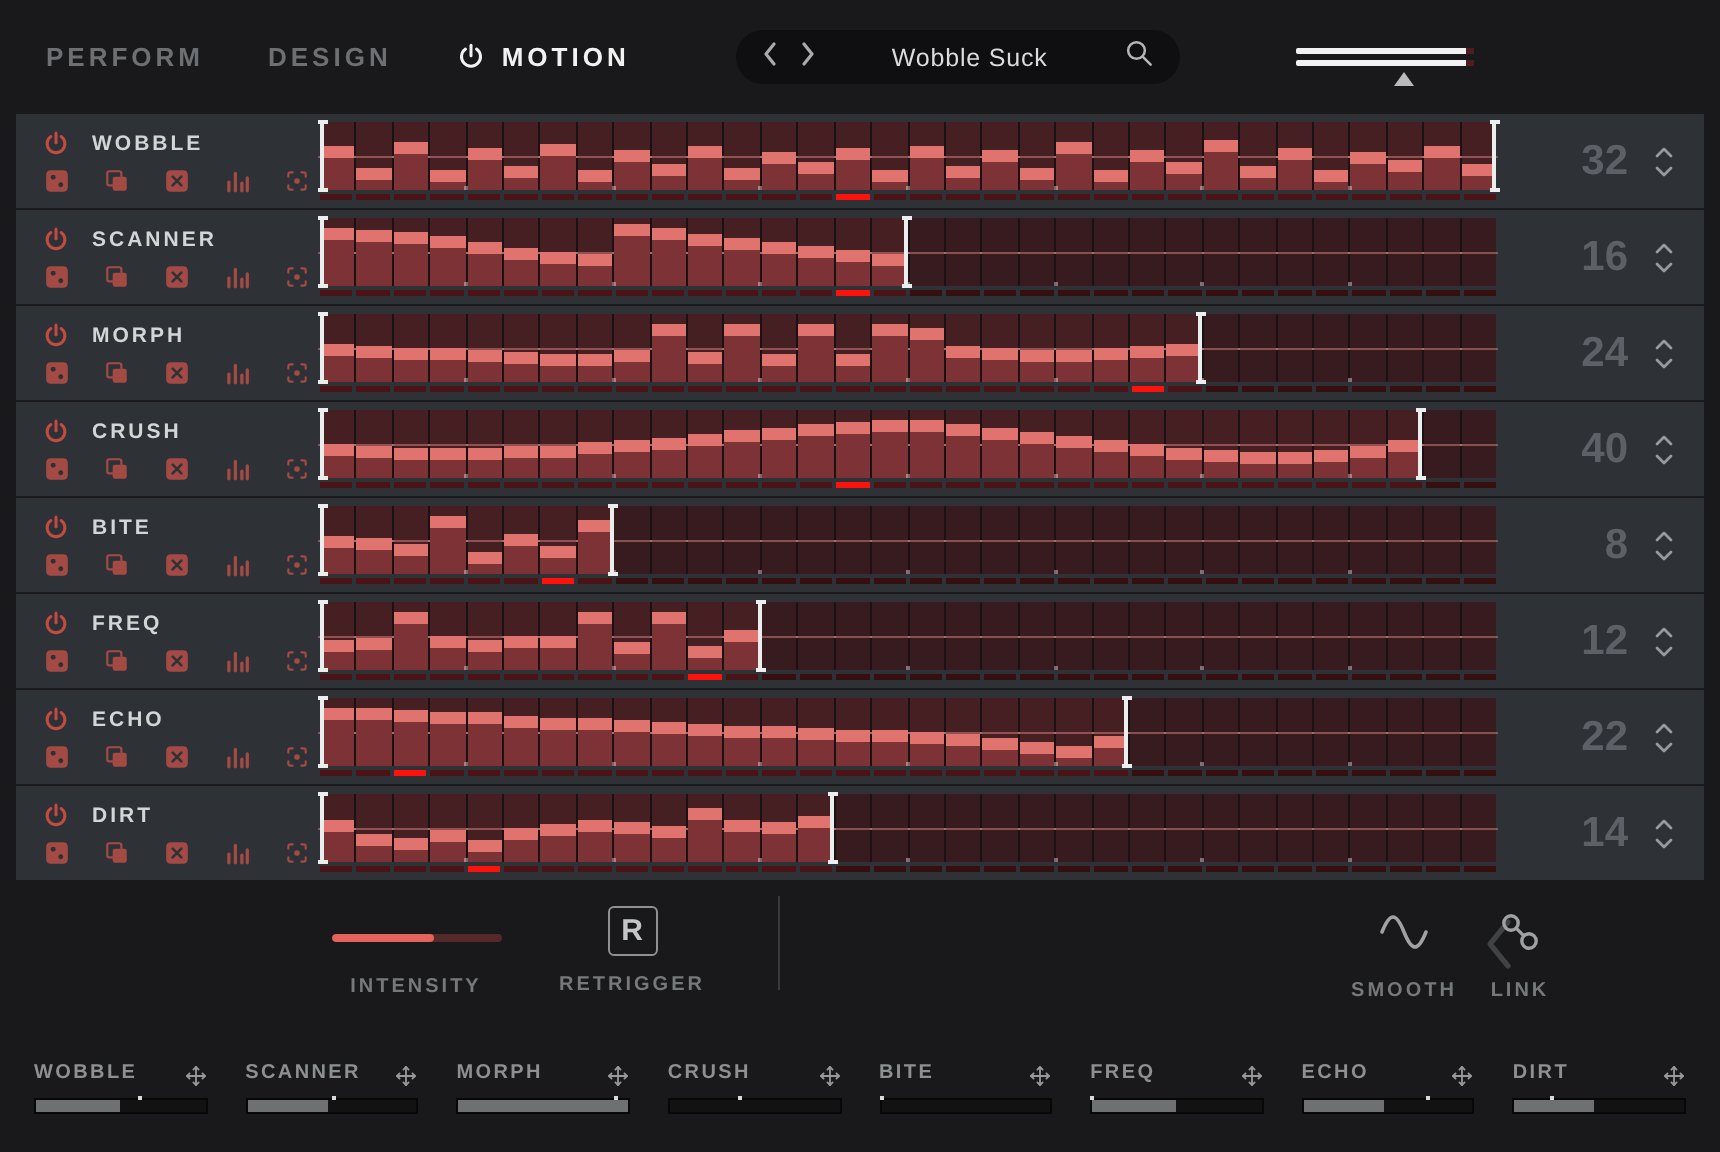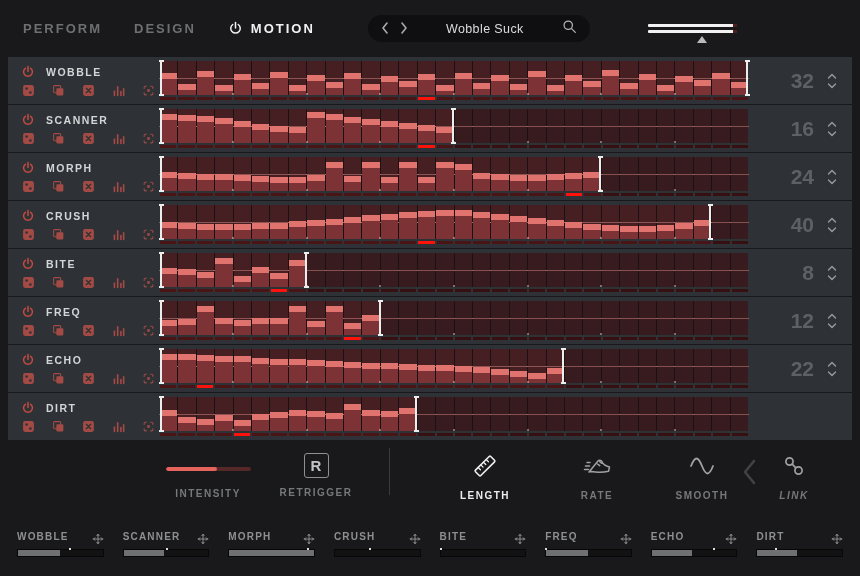--- a/index.html
+++ b/index.html
@@ -66,21 +66,21 @@
   .tgroup.active .tlabel{color:#eceded;}
   .g-int{left:163px; top:20px; width:90px;}
   .itrack{width:85px; height:4px; margin:6px auto 0; border-radius:2px; background:#55282a; position:relative; overflow:hidden;}
   .ifill{height:100%; background:var(--accent); border-radius:2px;}
   .g-int .tlabel{margin-top:17px;}
   .g-ret{left:276px; top:12px; width:80px;}
   .rbox{width:25px; height:25px; border:1.5px solid #8f9092; border-radius:3px; margin:0 auto; font-size:15px; font-weight:bold; color:#c4c5c7; line-height:23px;}
   .tdivider{position:absolute; left:389px; top:7px; width:1px; height:47px; background:#393a3c;}
   .g-mode{top:10px; width:80px;}
   .g-mode .micon{height:30px; display:flex; align-items:center; justify-content:center;}
-  .g-len{left:445px;} .g-rate{left:557px;} .g-smooth{left:662px;} .g-link{left:754px;font-style:italic;}
+  .g-len{left:445px;} .g-rate{left:557px;} .g-smooth{left:662px;} .g-link{left:720px;}
   .collapse{position:absolute; left:738px; top:16px; width:22px; height:30px; color:#414246;}
 
   
   .fstrip{display:grid; grid-template-columns:repeat(8,1fr); gap:19px; padding:0 17px; margin-top:10px;}
   .fhead{display:flex; justify-content:space-between; align-items:center; height:15px;}
   .flabel{font-size:10px; font-weight:bold; letter-spacing:1.2px; color:#8d8f92;}
   .fmove{width:12px; height:12px; color:#99999b;}
   .ftrack{margin-top:5px; height:8px; background:#121213; border:1px solid #070708; position:relative;}
   .ffill{height:100%; background:#6e7072;}
   .fdot{position:absolute; top:-2px; width:2px; height:2px; background:#dadada;}
@@ -1487,60 +1487,48 @@
           <div class="seg dim"></div>
           <div class="seg dim"></div>
           <div class="seg dim"></div>
           <div class="seg dim"></div>
           <div class="seg dim"></div>
           <div class="seg dim"></div>
           <div class="seg dim"></div>
           <div class="seg dim"></div>
         </div>
     </div>
+    <div class="lane-right">
+      <span class="count">14</span>
+      <span class="stepper">
+        <svg viewBox="0 0 10 18" width="10" height="18" fill="none" stroke="currentColor" stroke-width="1.4">
+            <path d="M1.5 6 L5 2.5 L8.5 6"></path>
+            <path d="M1.5 12 L5 15.5 L8.5 12"></path>
+          </svg>
+      </span>
+    </div>
   </section>
   </main>
 
 <div class="toolbar">
   <div class="tgroup g-int">
     <div class="itrack">
         <div class="ifill" id="ifill" style="width: 60%;"></div>
       </div>
     <div class="tlabel">INTENSITY</div>
   </div>
 
   <div class="tgroup g-ret">
     <div class="rbox">R</div>
     <div class="tlabel">RETRIGGER</div>
   </div>
 
   <div class="tdivider"></div>
 
-  <div class="tgroup g-mode g-len active">
-    <div class="micon">
-      <svg viewBox="0 0 26 26" width="28" height="28" fill="none" stroke="#eceded" stroke-width="1.5">
-          <g transform="rotate(-45 13 13)">
-            <rect x="3" y="9.5" width="20" height="7" rx="1"></rect>
-            <path d="M7.5 9.5 v3 M11 9.5 v3 M14.5 9.5 v3 M18 9.5 v3" stroke-width="1.2"></path>
-          </g>
-        </svg>
-    </div>
-    <div class="tlabel">LENGTH</div>
-  </div>
-
-  <div class="tgroup g-mode g-rate">
-    <div class="micon">
-      <svg viewBox="0 0 30 26" width="30" height="26" fill="none" stroke="#9fa1a4" stroke-width="1.5">
-          <path d="M7 19 L16 8 c1-1.2 3-1 3.8.4 l1 1.8 c.9 1.5 2.6 2.4 4.4 3 l2.3.8 -.9 4.2 c-4.8 1.1-13 1.1-17.6.4 z"></path>
-          <path d="M15.5 11 l2.2 1.6 M17.7 8.7 l2.2 1.6"></path>
-          <path d="M3.5 13 h4 M2.5 16.5 h4 M5 9.5 h3"></path>
-        </svg>
-    </div>
-    <div class="tlabel">RATE</div>
-  </div>
+
 
   <div class="tgroup g-mode g-smooth">
     <div class="micon">
       <svg viewBox="0 0 30 24" width="30" height="24" fill="none" stroke="#9fa1a4" stroke-width="1.8">
           <path d="M4 12 C8 2 11 2 15 12 C19 22 22 22 26 12"></path>
         </svg>
     </div>
     <div class="tlabel">SMOOTH</div>
   </div>
 

